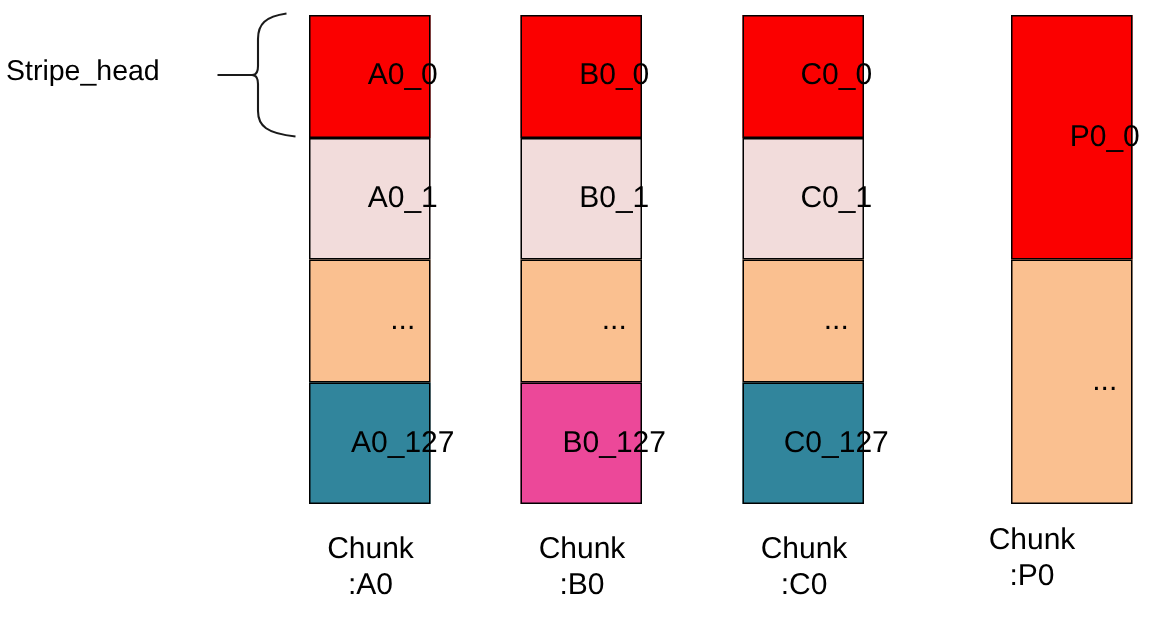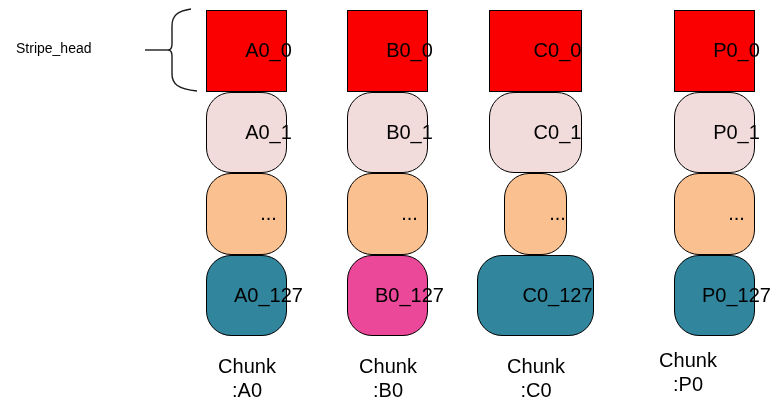--- a/index.html
+++ b/index.html
@@ -10,57 +10,57 @@
   }
   .canvas {
     position: relative;
     width: 780px;
     height: 418px;
     background: #ffffff;
     overflow: hidden;
   }
   .stripe-head-label {
     position: absolute;
-    left: 16px;
+    left: 4px;
     top: 37px;
-    font-size: 14px;
+    font-size: 19px;
     line-height: 22px;
     color: #000000;
     white-space: nowrap;
   }
   .brace-svg {
     position: absolute;
     left: 0;
     top: 0;
     pointer-events: none;
   }
   .chunk-column {
     position: absolute;
     top: 10px;
     width: 81px;
     height: 326px;
     display: flex;
     flex-direction: column;
   }
   .col-a0 { left: 206px; }
   .col-b0 { left: 347px; }
-  .col-c0 { left: 495px; align-items: center; }
+  .col-c0 { left: 495px; }
   .col-p0 { left: 674px; }
   .cell {
     flex: 1 1 0;
     border: 1px solid #000000;
     display: flex;
     align-items: center;
     justify-content: center;
     font-size: 20px;
     color: #000000;
     box-sizing: border-box;
     padding-left: 44px;
   }
-  .cell + .cell { border-top-width: 1px; border-radius: 25px; }
+  .cell + .cell { border-top-width: 1px; }
   .caption {
     position: absolute;
     width: 140px;
     text-align: center;
     font-size: 20px;
     line-height: 24px;
     color: #000000;
   }
   .cap-a0 { left: 177px; top: 354px; }
   .cap-b0 { left: 318px; top: 354px; }
@@ -115,23 +115,21 @@
     <div class="cell" style="background: rgb(250, 192, 144);">...</div>
     <div class="cell" style="background: rgb(49, 133, 156);">C0_127</div>
   </div>
   <div class="caption cap-c0">
     <div>Chunk</div>
     <div>:C0</div>
   </div>
 
   <div class="chunk-column col-p0">
     <div class="cell" style="background: rgb(251, 0, 0);">P0_0</div>
-    <div class="cell" style="background: rgb(242, 220, 219);">P0_1</div>
     <div class="cell" style="background: rgb(250, 192, 144);">...</div>
-    <div class="cell" style="background: rgb(49, 133, 156);">P0_127</div>
   </div>
   <div class="caption cap-p0">
     <div>Chunk</div>
     <div>:P0</div>
   </div>
 
 
 </div>
 
 </body></html>

